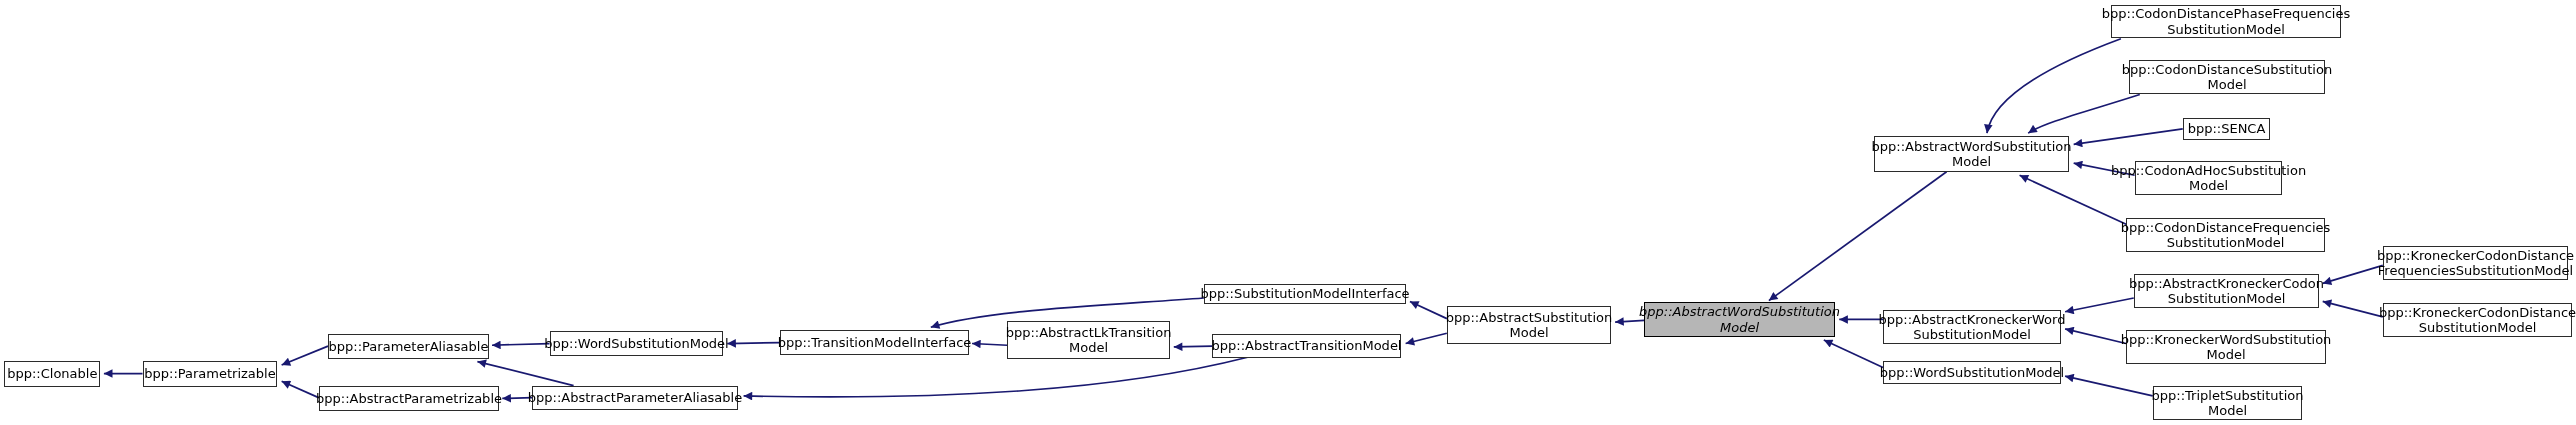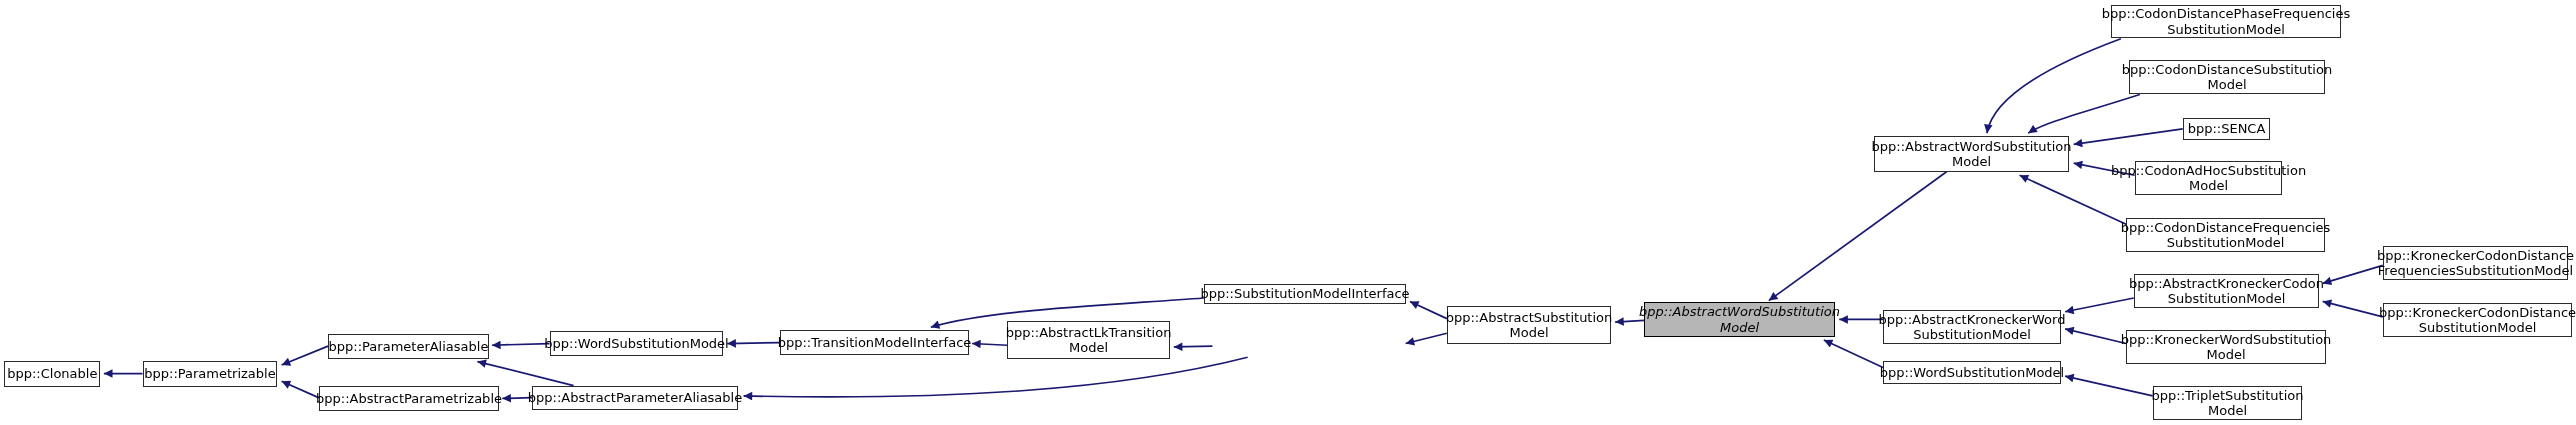--- a/index.html
+++ b/index.html
@@ -80,20 +80,21 @@
 
   <div class="node" style="left:4.3px;top:361px;width:96px;height:26px">bpp::Clonable</div>
   <div class="node" style="left:143px;top:361px;width:134px;height:26px">bpp::Parametrizable</div>
   <div class="node" style="left:328px;top:334px;width:161px;height:25px">bpp::ParameterAliasable</div>
   <div class="node" style="left:319px;top:386px;width:180px;height:25px">bpp::AbstractParametrizable</div>
   <div class="node" style="left:550px;top:331px;width:173px;height:25px">bpp::WordSubstitutionModel</div>
   <div class="node" style="left:532px;top:386px;width:206px;height:24px">bpp::AbstractParameterAliasable</div>
   <div class="node" style="left:780px;top:330px;width:189px;height:25px">bpp::TransitionModelInterface</div>
   <div class="node" style="left:1007px;top:321px;width:163px;height:38px">bpp::AbstractLkTransition
 Model</div>
+  <div class="node" style="left:1212px;top:334px;width:189px;height:24px">bpp::AbstractTransitionModel</div>
   <div class="node" style="left:1204px;top:284px;width:202px;height:20px">bpp::SubstitutionModelInterface</div>
   <div class="node" style="left:1447px;top:306px;width:164px;height:38px">bpp::AbstractSubstitution
 Model</div>
   <div class="node hl" style="left:1644px;top:302px;width:191px;height:35px">bpp::AbstractWordSubstitution
 Model</div>
   <div class="node" style="left:1874px;top:136px;width:195px;height:36px">bpp::AbstractWordSubstitution
 Model</div>
   <div class="node" style="left:2111px;top:5.2px;width:230px;height:33px">bpp::CodonDistancePhaseFrequencies
 SubstitutionModel</div>
   <div class="node" style="left:2129px;top:60px;width:196px;height:34px">bpp::CodonDistanceSubstitution

